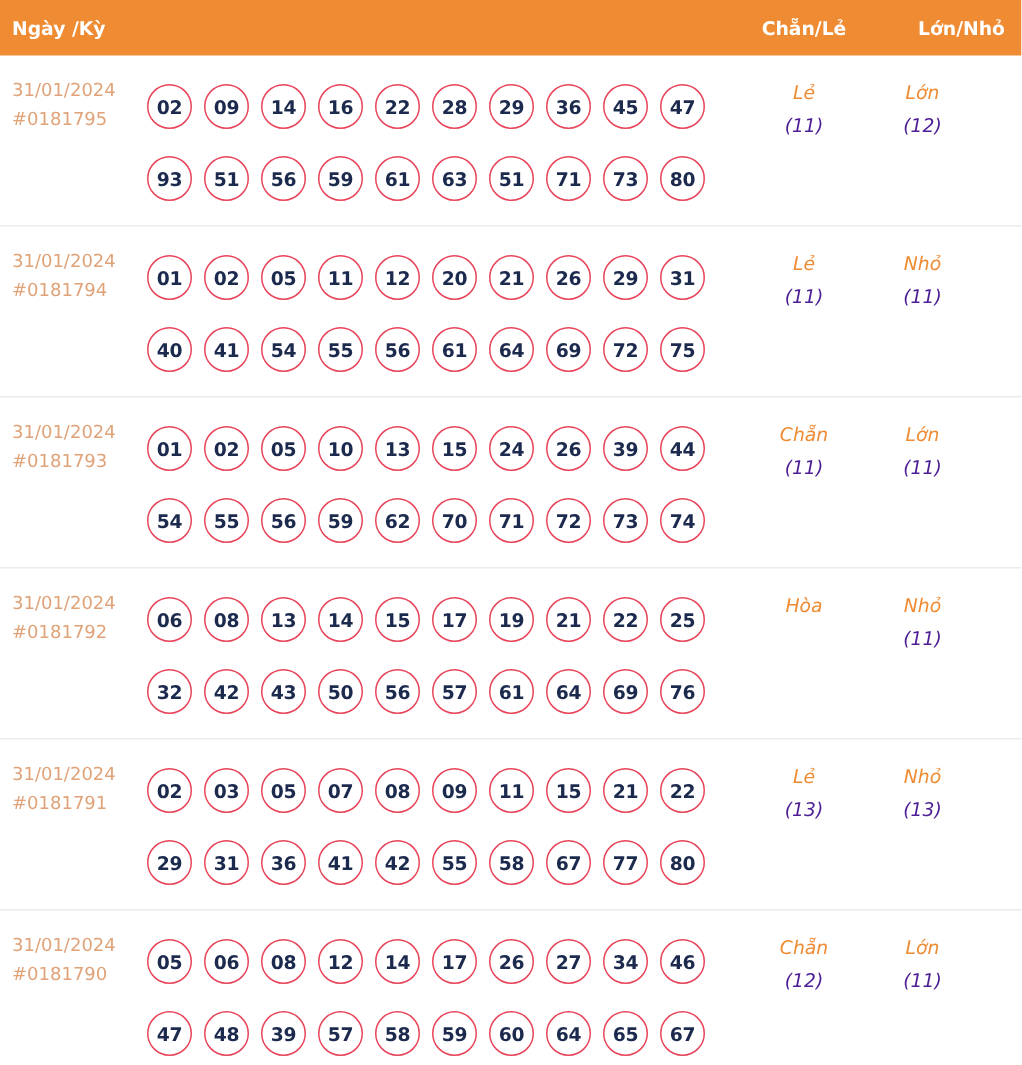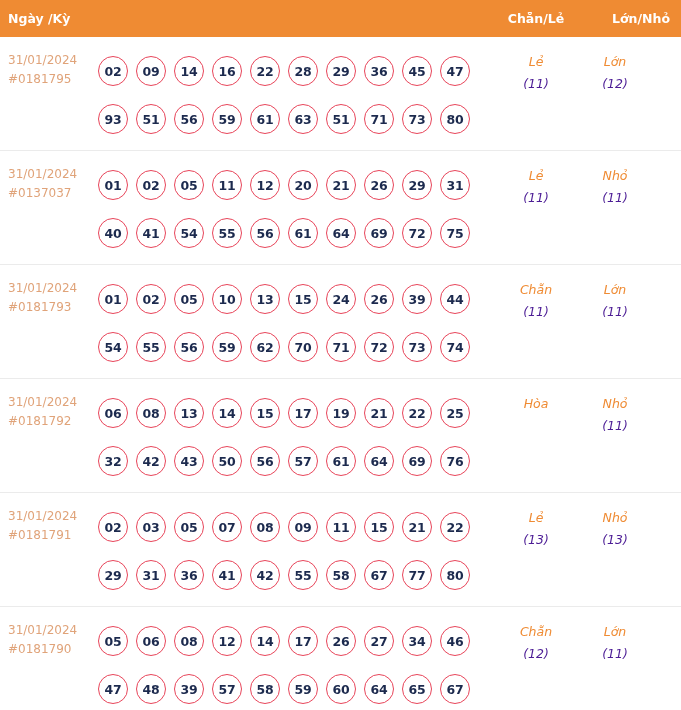--- a/index.html
+++ b/index.html
@@ -166,21 +166,21 @@
           <span class="stat-count">(11)</span>
         </div>
         <div class="cell-size">
           <span class="stat-label">Lớn</span>
           <span class="stat-count">(12)</span>
         </div>
       </div>
       <div class="row">
         <div class="cell-date">
           <span class="date-line">31/01/2024</span>
-          <span class="issue-line">#0137037</span>
+          <span class="issue-line">#0181794</span>
         </div>
         <div class="cell-result">
           <div class="ball-line">
             <span class="ball">01</span>
             <span class="ball">02</span>
             <span class="ball">05</span>
             <span class="ball">11</span>
             <span class="ball">12</span>
             <span class="ball">20</span>
             <span class="ball">21</span>

